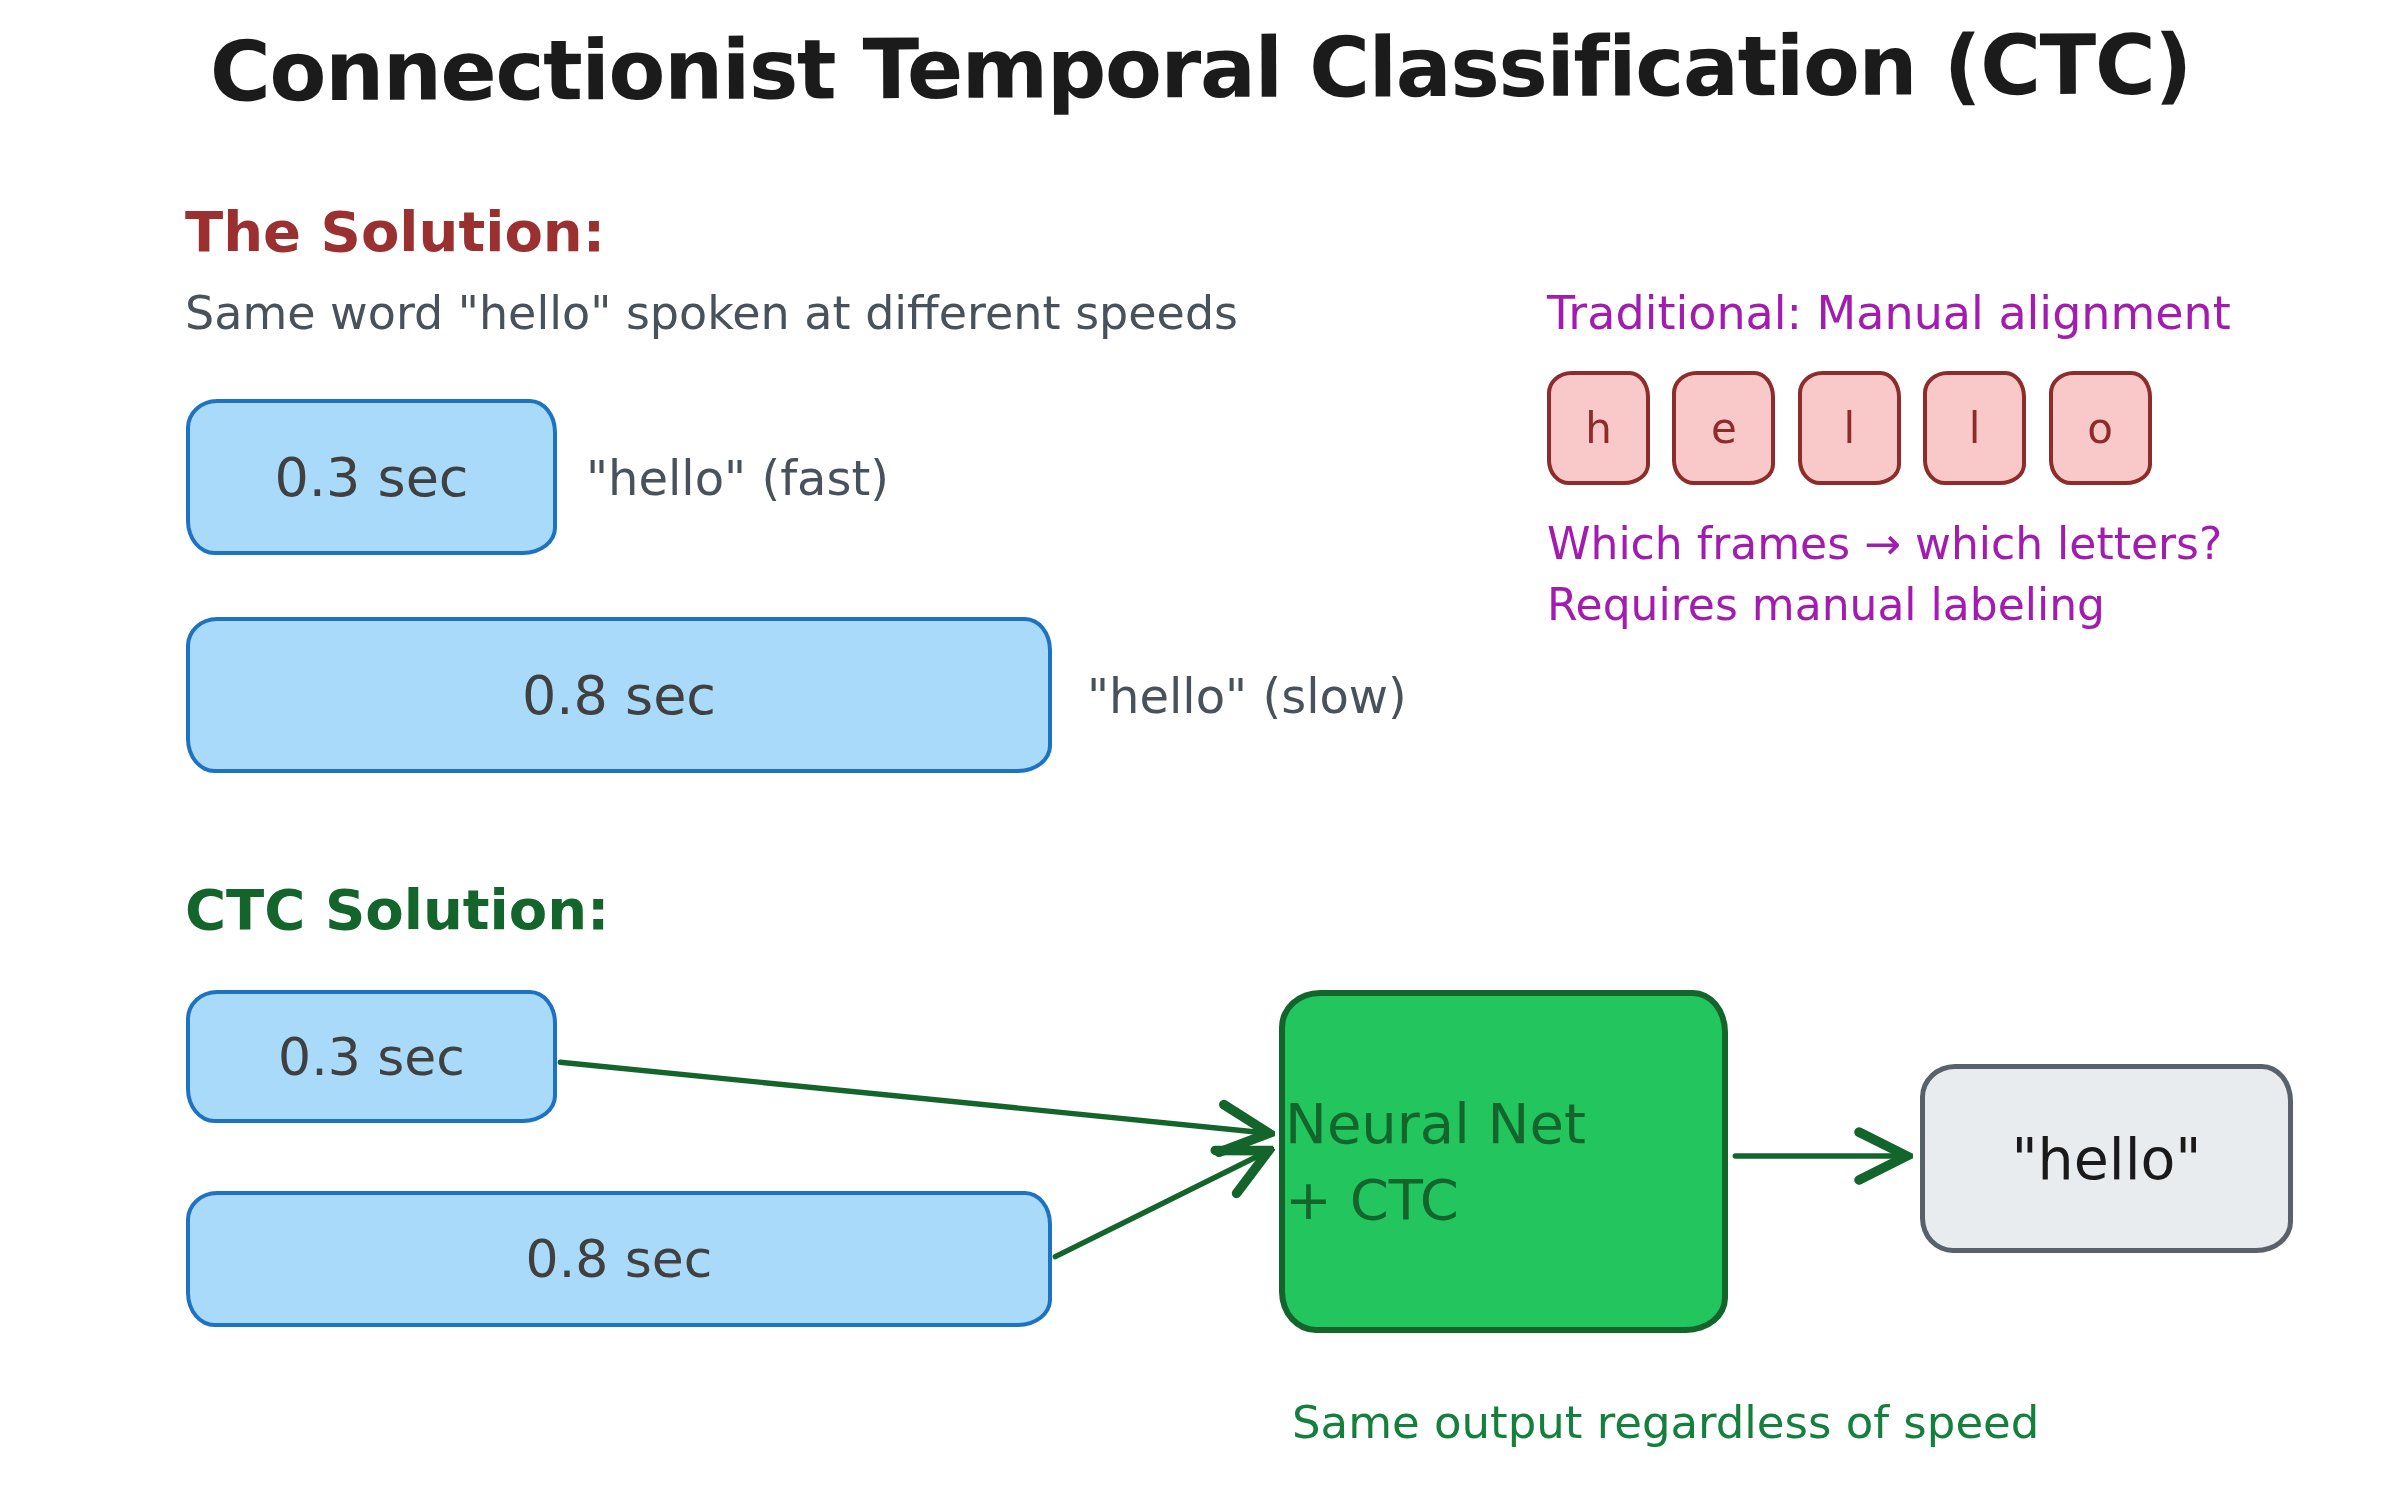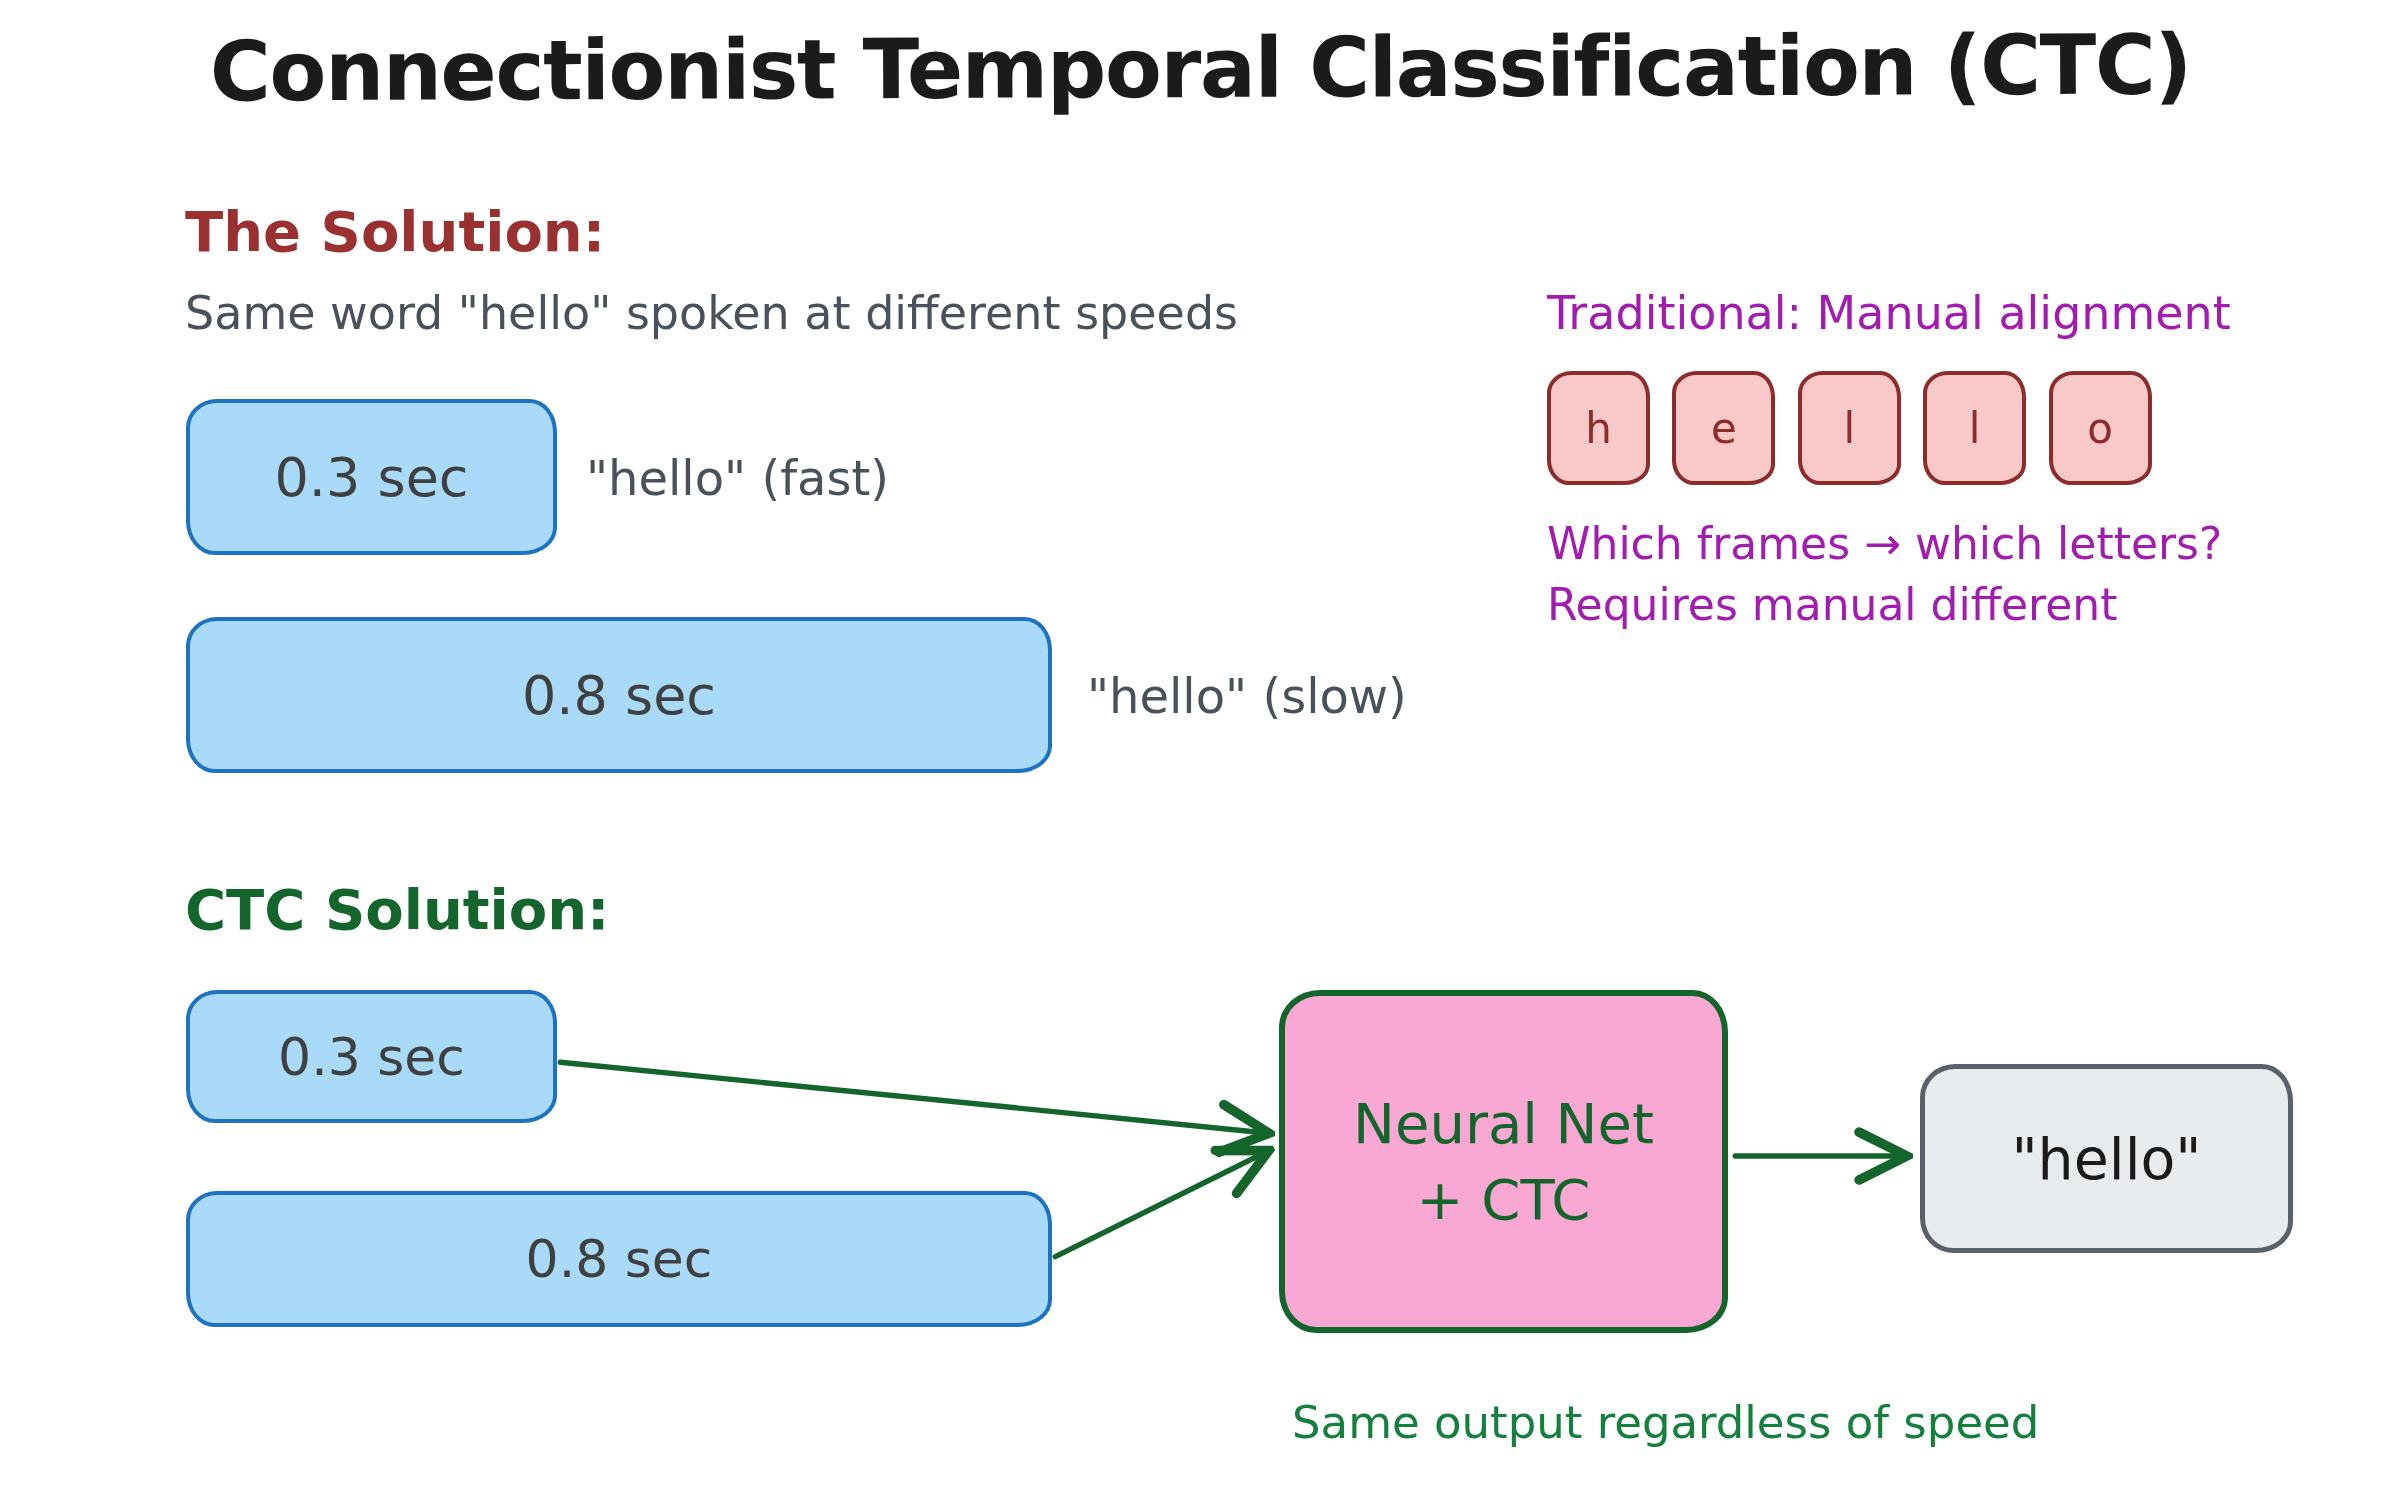--- a/index.html
+++ b/index.html
@@ -45,24 +45,24 @@
     width: 103px; height: 114px;
     background: #f9c9c9;
     border: 4.1px solid #8e2b2b;
     border-radius: 24.5px 20.4px 26px 22px / 22px 26px 20.4px 24.5px;
     display: flex; align-items: center; justify-content: center;
     color: #8e2b2b;
     font-size: 42px;
     box-sizing: border-box;
   }
   .net-box {
-    background: #f9a8d4;
+    background: #22c55e;
     border: 6.1px solid #14652c;
     border-radius: 41px 35px 42px 37px / 37px 42px 35px 41px;
-    display: flex; flex-direction: column; align-items: center; justify-content: center;
+    display: flex; flex-direction: column; align-items: flex-start; justify-content: center;
     color: #14652c;
     font-size: 56px;
     line-height: 1.35;
     box-sizing: border-box;
   }
   .out-box {
     background: #e9ecef;
     border: 5.4px solid #59626b;
     border-radius: 35px 31px 37px 33px / 33px 37px 31px 35px;
     display: flex; align-items: center; justify-content: center;
@@ -106,21 +106,21 @@
     </div>
     <div class="letter-box">
       <span>l</span>
     </div>
     <div class="letter-box">
       <span>o</span>
     </div>
   </div>
 
   <div class="abs red-text" style="left:1547px; top:518px;">Which frames → which letters?</div>
-  <div class="abs red-text" style="left:1547px; top:579px;">Requires manual different</div>
+  <div class="abs red-text" style="left:1547px; top:579px;">Requires manual labeling</div>
 
   <div class="abs green-heading" style="left:185px; top:877px;">CTC Solution:</div>
 
   <div class="abs blue-box" style="left:186px; top:990px; width:371px; height:133px; font-size:52px;">
     <span>0.3 sec</span>
   </div>
 
   <div class="abs blue-box" style="left:186px; top:1191px; width:866px; height:136px; font-size:52px;">
     <span>0.8 sec</span>
   </div>

